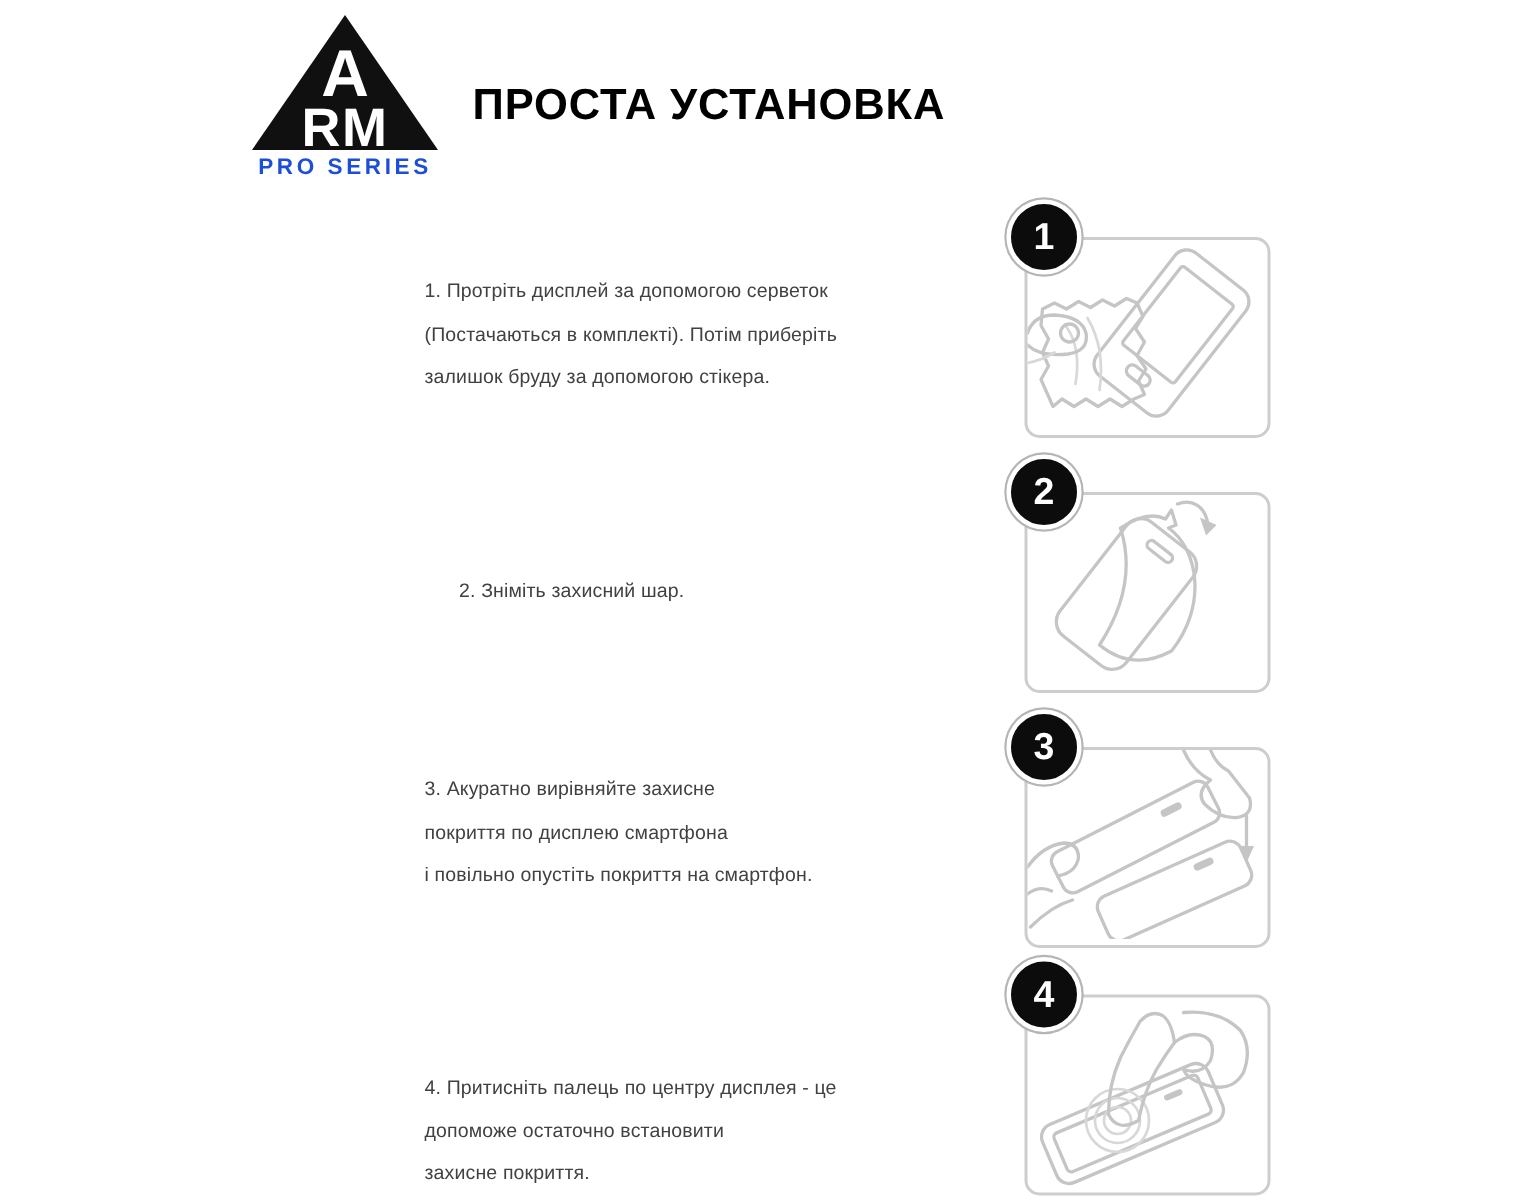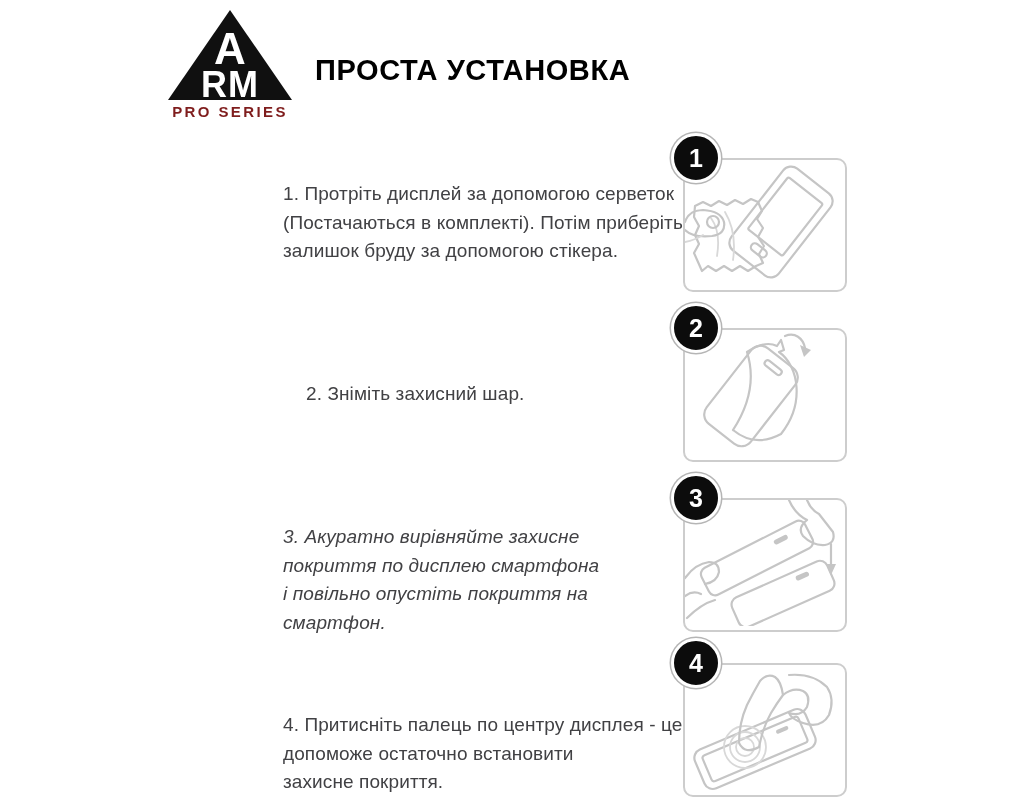--- a/index.html
+++ b/index.html
@@ -5,34 +5,34 @@
   html,body{margin:0;padding:0;background:#ffffff;}
   .canvas{
     position:relative;width:1024px;height:800px;background:#ffffff;overflow:hidden;
     font-family:"Liberation Sans", sans-serif;
   }
   
   .logo{position:absolute;left:168px;top:8px;width:124px;}
   .logo svg{display:block;}
   .logo-sub{
     margin-top:3px;text-align:center;font-size:15px;font-weight:700;
-    letter-spacing:2.4px;color:#7f1d1d;white-space:nowrap;
+    letter-spacing:2.4px;color:#1d4ed8;white-space:nowrap;
   }
   
   .page-title{
     position:absolute;left:315px;top:54px;font-size:29px;font-weight:700;
     color:#000000;letter-spacing:0.6px;white-space:nowrap;
   }
   
   .step-text{
     position:absolute;left:283px;width:400px;
-    font-size:19px;line-height:28.5px;color:#414144;
+    font-size:13px;line-height:28.5px;color:#414144;
     white-space:pre-line;letter-spacing:0.1px;
   }
-  .t1{top:180px;} .t2{top:380px;margin-left:23px;} .t3{top:523px;font-style:italic;} .t4{top:688px;margin-top:23px;}
+  .t1{top:180px;} .t2{top:380px;margin-left:23px;} .t3{top:512px;} .t4{top:688px;margin-top:23px;}
   
   .step-box{
     position:absolute;left:683px;width:160px;height:130px;
     border:2px solid #cdcdcd;border-radius:10px;background:#ffffff;
   }
   .b1{top:158px;} .b2{top:328px;} .b3{top:498px;} .b4{top:663px;}
   .badge{
     position:absolute;left:-14px;top:-27px;width:44px;height:44px;
     background:#0c0c0c;border:3px solid #ffffff;border-radius:50%;
     box-shadow:0 0 0 1.5px #b5b5b5;

